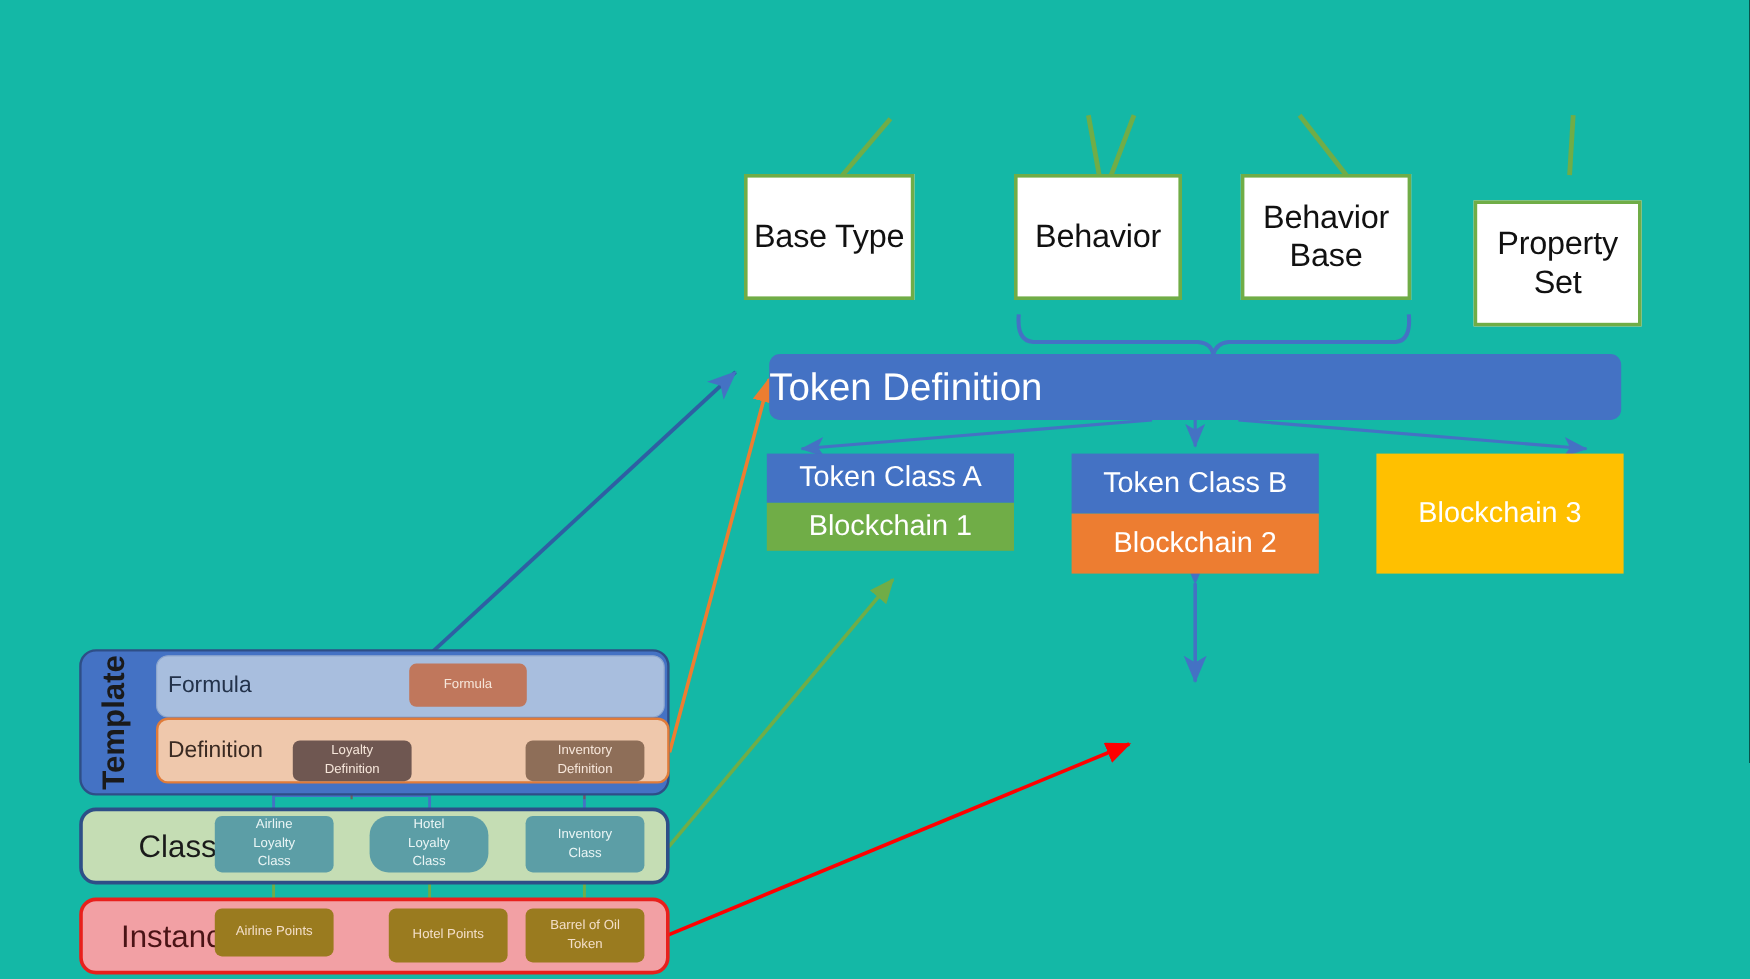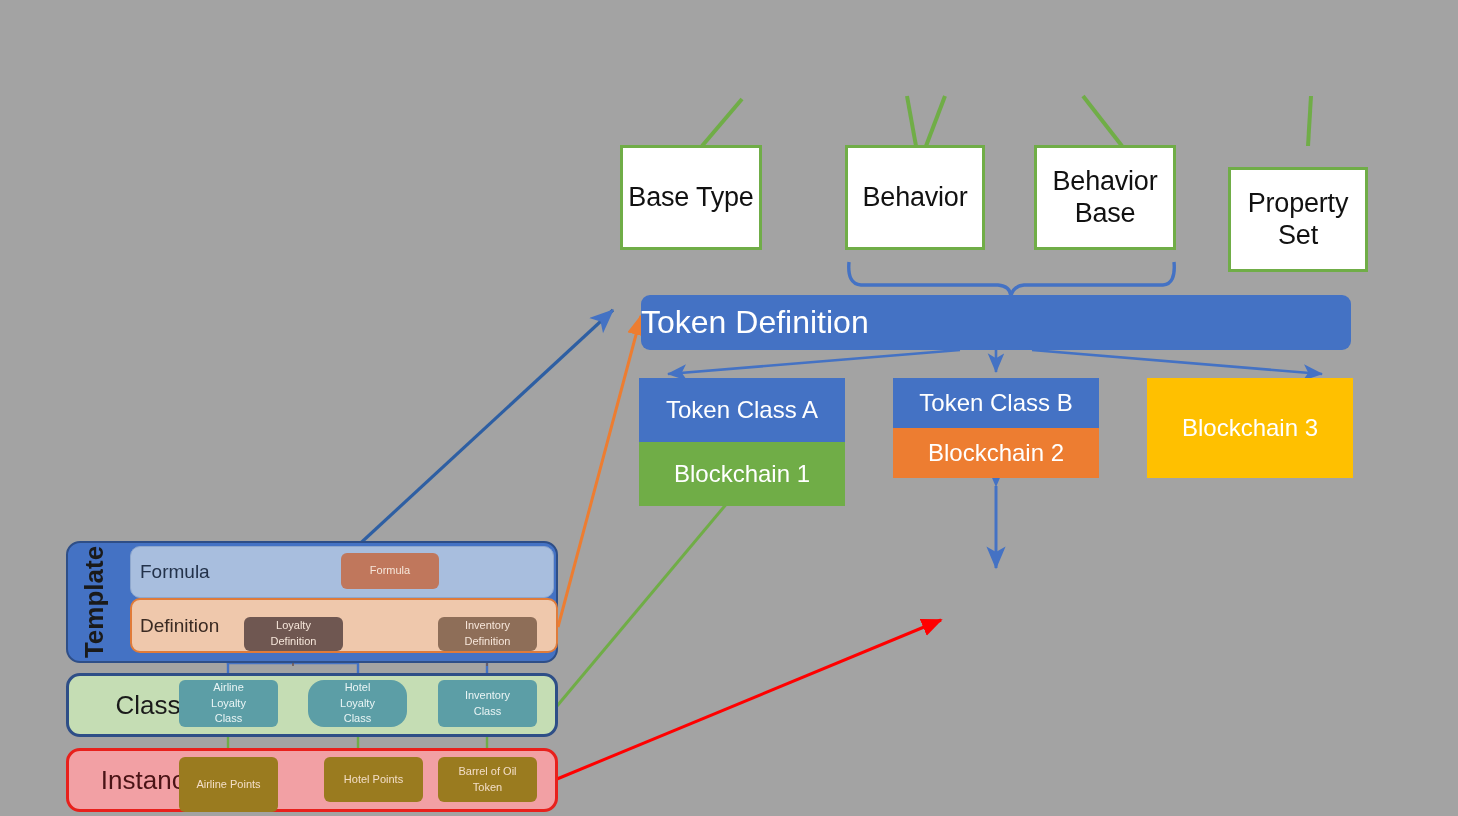--- a/index.html
+++ b/index.html
@@ -7,21 +7,21 @@
   html, body {
     margin: 0;
     padding: 0;
     background: #000000;
     font-family: "Liberation Sans", sans-serif;
   }
   #canvas {
     position: relative;
     width: 1458px;
     height: 816px;
-    background: #a3a3a3;
+    background: #14b8a6;
     overflow: hidden;
   }
   #wires {
     position: absolute;
     left: 0; top: 0;
     width: 1458px;
     height: 816px;
     pointer-events: none;
   }
 
@@ -247,21 +247,21 @@
     <div>
       <span class="l">Property</span>
       <span class="l">Set</span>
     </div>
   </div>
 
   <div class="tokendef" style="left:641px; top:295px; width:710px; height:55px;">
     <span>Token Definition</span>
   </div>
 
-  <div class="tokenclass" style="left:639px; top:378px; width:206px; height:128px;">
+  <div class="tokenclass" style="left:639px; top:378px; width:206px; height:81px;">
     <div class="tc-head">
       <span>Token Class A</span>
     </div>
     <div class="tc-chain" style="background:#70AD47;">
       <span>Blockchain 1</span>
     </div>
   </div>
 
   <div class="tokenclass" style="left:893px; top:378px; width:206px; height:100px;">
     <div class="tc-head">
@@ -321,21 +321,21 @@
   </div>
   <div class="chip chip-class" style="left:438px; top:680px; width:99px; height:47px;">
     <span class="l">Inventory</span>
     <span class="l">Class</span>
   </div>
 
   <div class="lane lane-instance" style="left:66px; top:748px; width:492px; height:64px;"></div>
   <div class="lane-label instance" style="left:80px; top:748px; width:140px; height:64px; font-size:26px;">
     <span>Instance</span>
   </div>
-  <div class="chip chip-instance" style="left:179px; top:757px; width:99px; height:55px;text-align:center;">
+  <div class="chip chip-instance" style="left:179px; top:757px; width:99px; height:40px;text-align:center;">
     <span class="l">Airline Points</span>
   </div>
   <div class="chip chip-instance" style="left:324px; top:757px; width:99px; height:45px;">
     <span class="l">Hotel Points</span>
   </div>
   <div class="chip chip-instance" style="left:438px; top:757px; width:99px; height:45px;">
     <span class="l">Barrel of Oil</span>
     <span class="l">Token</span>
   </div>
 

